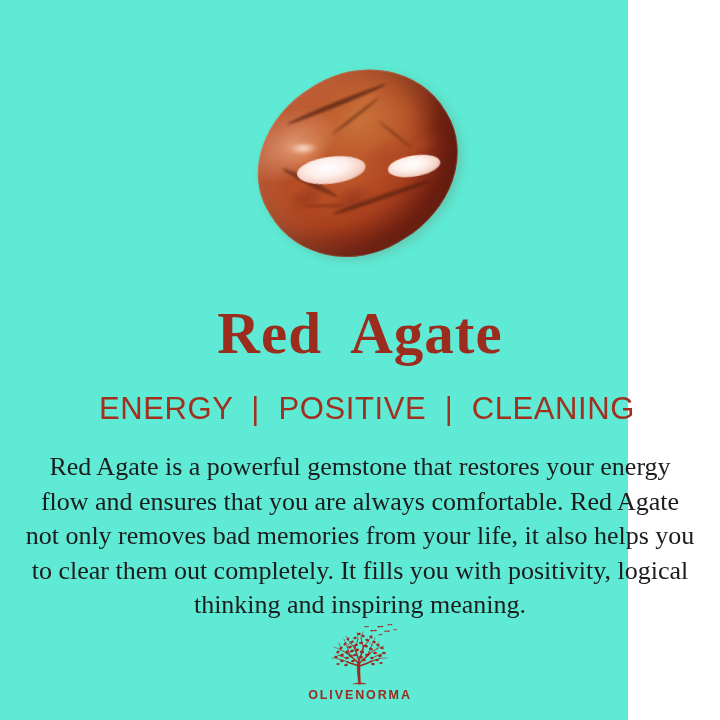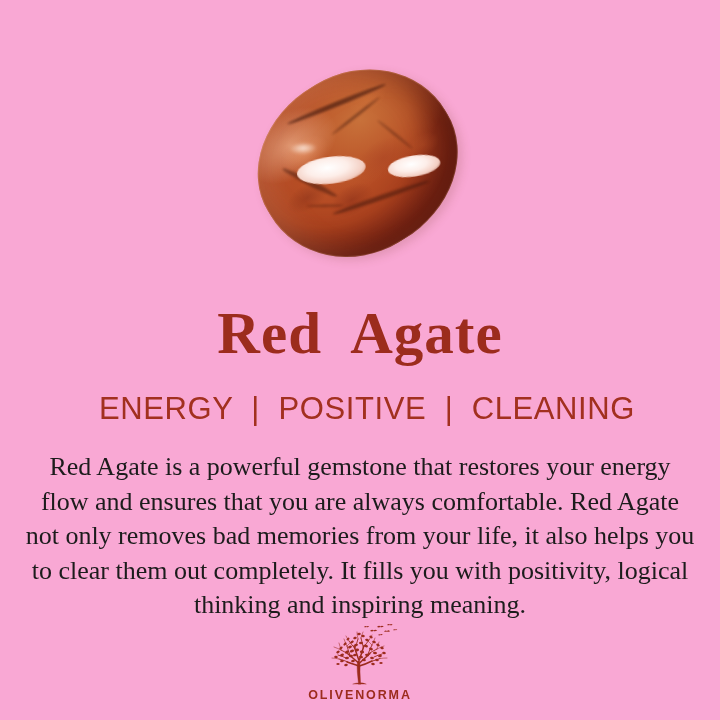--- a/index.html
+++ b/index.html
@@ -10,23 +10,23 @@
   body {
     width: 720px;
     height: 720px;
     overflow: hidden;
     font-family: "Liberation Serif", serif;
     position: relative;
   }
 
   .page {
     position: relative;
-    width: 720px;
+    width: 628px;
     height: 720px;
-    background: #f9a8d4;
+    background: #5eead4;
   }
 
   
   .stone-area {
     position: absolute;
     left: 0;
     top: 0;
     width: 720px;
     height: 285px;
   }

